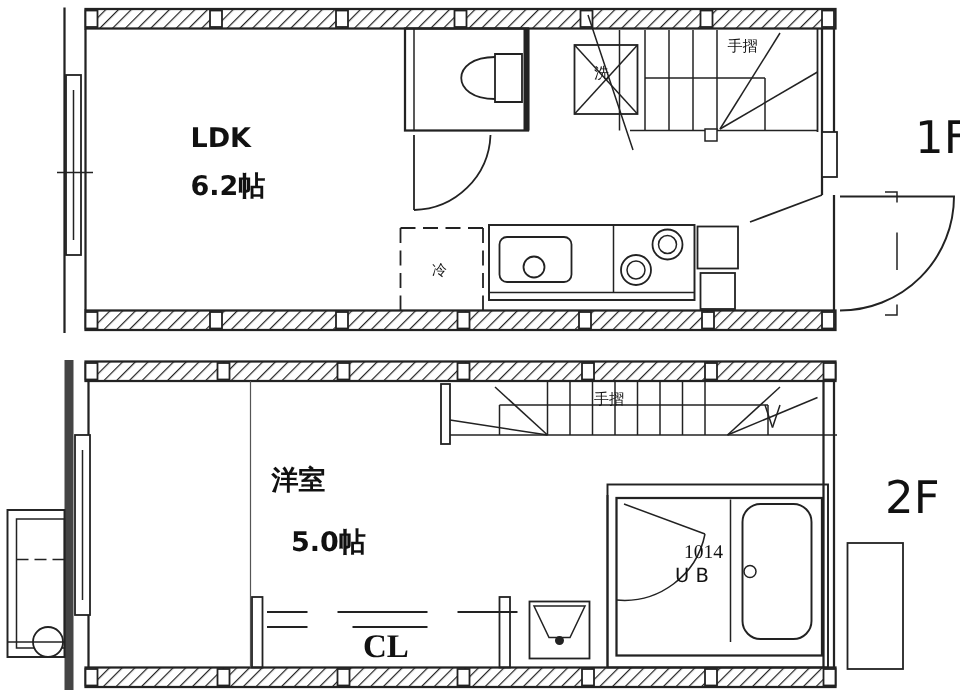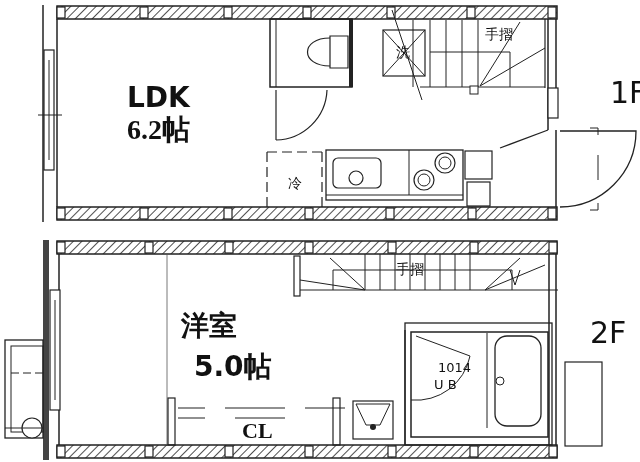--- a/index.html
+++ b/index.html
@@ -1,21 +1,21 @@
 <!DOCTYPE html>
 <html><head>
 <meta charset="utf-8">
 <style>
   html,body{margin:0;padding:0;background:#fff;}
   body{width:640px;height:462px;position:relative;overflow:hidden;font-family:"DejaVu Sans",sans-serif;}
   svg{position:absolute;left:0;top:0;}
   .lbl{position:absolute;color:#111;font-weight:bold;font-family:"DejaVu Sans",sans-serif;line-height:1;}
-  .big{font-size:28px;}
+  .big{font-size:18px;}
   .floor{font-size:30px;font-weight:normal;}
-  .small{font-size:14px;font-weight:normal;}
+  .small{font-size:10px;font-weight:normal;}
 </style>
 </head>
 <body>
 
 <svg width="640" height="462" viewBox="0 0 640 462">
   <defs>
     <pattern id="hatch" patternUnits="userSpaceOnUse" width="6" height="6" patternTransform="rotate(45)">
       <line x1="0" y1="0" x2="0" y2="6" stroke="#222" stroke-width="1.6"></line>
     </pattern>
   </defs>
@@ -173,25 +173,25 @@
 
     <rect x="353" y="401" width="40" height="38" fill="none" stroke="#222" stroke-width="1.2"></rect>
     <path d="M 356 404 L 390 404 L 380 425 L 366 425 Z" fill="none" stroke="#222" stroke-width="1"></path>
     <circle cx="373" cy="427" r="3" fill="#222"></circle>
 
     <rect x="565" y="362" width="37" height="84" fill="none" stroke="#222" stroke-width="1.2"></rect>
   </g>
 </svg>
 
 <div class="lbl big" style="left:127px;top:84px;">LDK</div>
-<div class="lbl big" style="left:127px;top:116px;font-family:Liberation Serif, serif;">6.2帖</div>
+<div class="lbl big" style="left:127px;top:116px;">6.2帖</div>
 <div class="lbl floor" style="left:590px;top:78px;margin-left:20px;">1F</div>
 <div class="lbl small" style="left:288px;top:176px;">冷</div>
 <div class="lbl small" style="left:396px;top:45px;">洗</div>
 <div class="lbl small" style="left:485px;top:27px;">手摺</div>
 
 <div class="lbl big" style="left:181px;top:312px;">洋室</div>
 <div class="lbl big" style="left:194px;top:353px;">5.0帖</div>
 <div class="lbl big" style="left:242px;top:420px;font-size:22px;font-family:Liberation Serif, serif;">CL</div>
 <div class="lbl floor" style="left:590px;top:318px;">2F</div>
 <div class="lbl small" style="left:396px;top:262px;">手摺</div>
-<div class="lbl small" style="left:438px;top:361px;font-size:13px;">1014</div>
-<div class="lbl small" style="left:434px;top:378px;font-size:13px;">U B</div>
+<div class="lbl small" style="left:456px;top:361px;font-size:13px;font-family:Liberation Serif, serif;">1014</div>
+<div class="lbl small" style="left:450px;top:378px;font-size:13px;">U B</div>
 
 </body></html>

